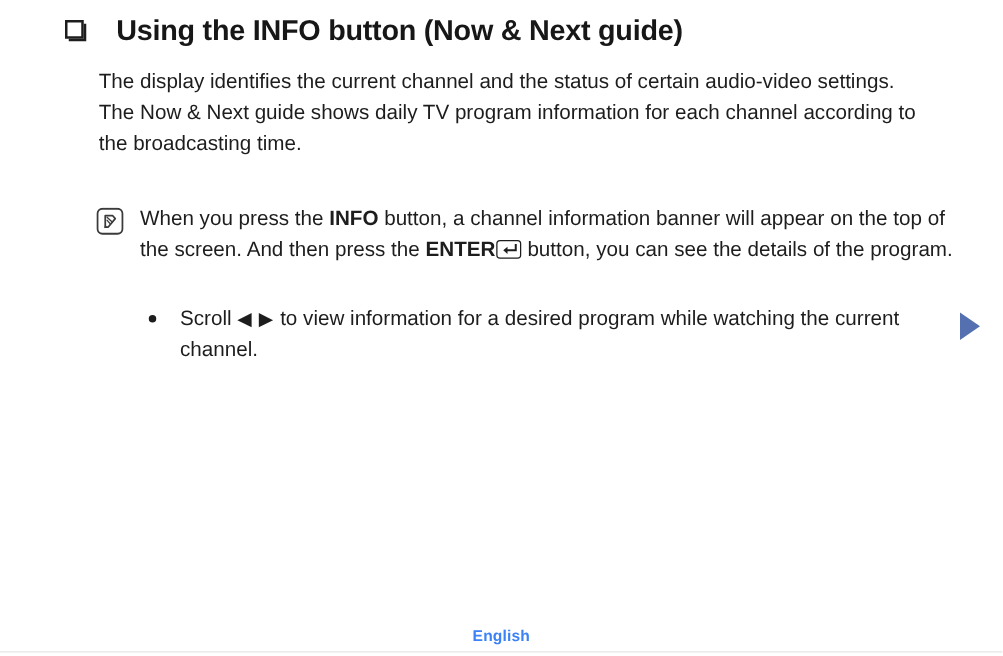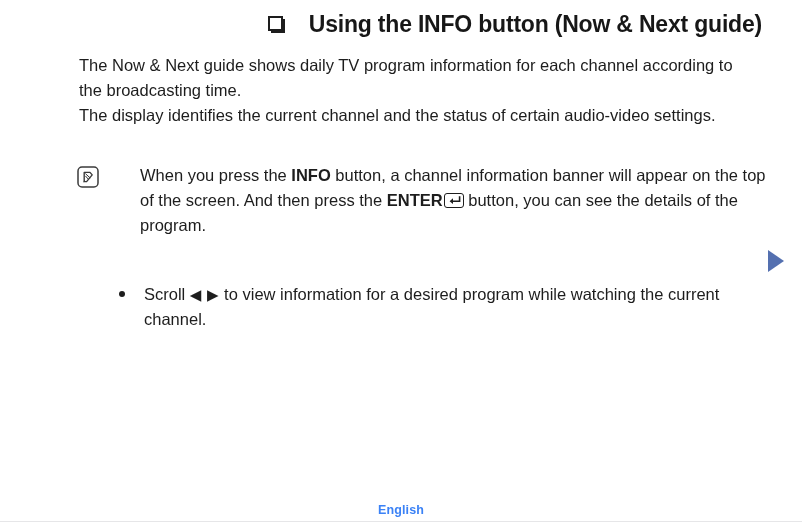--- a/index.html
+++ b/index.html
@@ -24,21 +24,20 @@
   }
 
   
   .heading-row {
     position: absolute;
     left: 52px;
     top: 10px;
     right: 40px;
     display: flex;
     align-items: flex-start;
-    justify-content: flex-end;
   }
   .heading-bullet {
     position: relative;
     width: 17px;
     height: 17px;
     margin-top: 6px;
     margin-right: 24px;
     flex: 0 0 auto;
   }
   .heading-bullet .shadow {
@@ -85,21 +84,20 @@
   }
 
   
   .note-block {
     position: absolute;
     left: 77px;
     top: 163px;
     width: 690px;
     display: flex;
     align-items: flex-start;
-    gap: 28px;
   }
   .note-icon {
     flex: 0 0 auto;
     width: 22px;
     height: 22px;
     margin-top: 3px;
     margin-right: 13px;
   }
   .note-text {
     font-size: 16.5px;
@@ -128,21 +126,20 @@
     left: 2px;
     top: 1px;
   }
 
   
   .sub-list {
     position: absolute;
     left: 119px;
     top: 243px;
     width: 650px;
-    margin-top: 39px;
   }
   .sub-item {
     display: flex;
     align-items: flex-start;
     font-size: 16.5px;
     line-height: 24px;
     color: #1d1d1d;
   }
   .sub-dot {
     flex: 0 0 auto;
@@ -203,22 +200,22 @@
 
   <div class="heading-row">
     <span class="heading-bullet">
       <span class="shadow"></span>
       <span class="box"></span>
     </span>
     <span class="heading-title">Using the INFO button (Now &amp; Next guide)</span>
   </div>
 
   <div class="body-block">
+    <p class="para">The display identifies the current channel and the status of certain audio-video settings.</p>
     <p class="para">The Now &amp; Next guide shows daily TV program information for each channel according to the broadcasting time.</p>
-    <p class="para">The display identifies the current channel and the status of certain audio-video settings.</p>
   </div>
 
   <div class="note-block">
     <span class="note-icon">
       <svg width="22" height="22" viewBox="0 0 22 22" xmlns="http://www.w3.org/2000/svg">
         <rect x="1" y="1" width="20" height="20" rx="4" ry="4" fill="#ffffff" stroke="#3b3b3b" stroke-width="1.5"></rect>
         <path d="M7.2 15.6 L7.2 6.4 L13.0 6.4 L15.2 8.9 L9.6 15.6 Z" fill="none" stroke="#3b3b3b" stroke-width="1.4" stroke-linejoin="round"></path>
         <path d="M8.4 7.6 L13.2 12.0" stroke="#3b3b3b" stroke-width="1" fill="none"></path>
         <path d="M8.4 9.9 L11.3 13.2" stroke="#3b3b3b" stroke-width="1" fill="none"></path>
         <path d="M6.2 16.6 L8.6 15.4 L7.2 14.0 Z" fill="#3b3b3b"></path>

